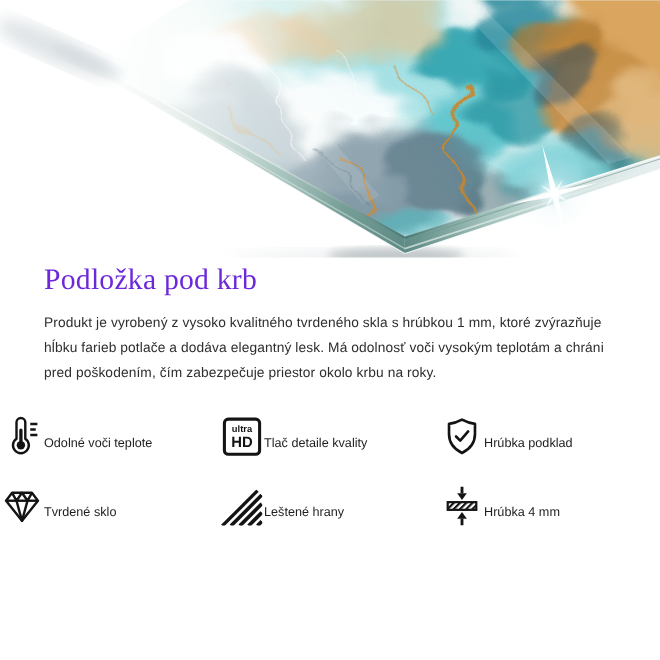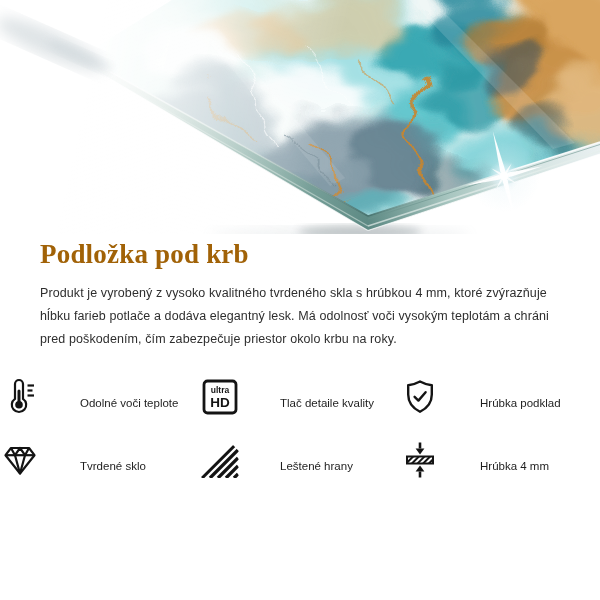--- a/index.html
+++ b/index.html
@@ -5,34 +5,34 @@
   html,body{margin:0;padding:0;}
   body{
     width:600px;height:600px;background:#ffffff;overflow:hidden;
     font-family:"Liberation Sans",sans-serif;color:#1f1f1f;
   }
   .hero{position:relative;width:600px;height:234px;background:#ffffff;}
   .hero svg{display:block;}
   .content{padding:0 40px;}
   h1{
     margin:0;padding-top:3px;
-    font-family:"Liberation Serif",serif;font-weight:700;
-    font-size:27px;line-height:35px;color:#a16207;letter-spacing:.2px;
+    font-family:"Liberation Serif",serif;font-weight:400;
+    font-size:27px;line-height:35px;color:#6d28d9;letter-spacing:.2px;
   }
   .desc{
     margin:10px 0 0;max-width:528px;
     font-size:12.5px;line-height:23px;color:#2e2e2e;letter-spacing:.1px;
   }
   .features{
     display:grid;grid-template-columns:repeat(3,1fr);
     row-gap:23px;margin:26px -40px 0;
   }
   .feature{display:flex;align-items:center;}
   .ficon{width:40px;height:40px;}
-  .flabel{margin-top:11px;font-size:11.5px;color:#1e1e1e;text-align:center;margin-left:40px;}
+  .flabel{margin-top:11px;font-size:11.5px;color:#1e1e1e;text-align:center;}
 </style>
 </head>
 <body>
 
 <div class="page">
 
   <div class="hero">
     <svg width="600" height="234" viewBox="0 0 600 234">
       <defs>
         <clipPath id="surf">
@@ -171,21 +171,21 @@
         <circle r="4.2" fill="#ffffff"></circle>
       </g>
     </svg>
   </div>
 
   <div class="content">
     <h1>
       <span>Podložka pod krb</span><br>
     </h1>
 
-    <p class="desc">Produkt je vyrobený z vysoko kvalitného tvrdeného skla s hrúbkou 4 mm, ktoré zvýrazňuje hĺbku farieb potlače a dodáva elegantný lesk. Má odolnosť voči vysokým teplotám a chráni pred poškodením, čím zabezpečuje priestor okolo krbu na roky.</p>
+    <p class="desc">Produkt je vyrobený z vysoko kvalitného tvrdeného skla s hrúbkou 1 mm, ktoré zvýrazňuje hĺbku farieb potlače a dodáva elegantný lesk. Má odolnosť voči vysokým teplotám a chráni pred poškodením, čím zabezpečuje priestor okolo krbu na roky.</p>
 
     <div class="features">
 
       <div class="feature">
         <svg class="ficon" viewBox="0 0 40 40">
           <path d="M15,7 a4,4 0 0 1 8,0 V21.8 a7.2,7.2 0 1 1 -8,0 Z" fill="none" stroke="#141414" stroke-width="2.2"></path>
           <line x1="19" y1="14" x2="19" y2="27" stroke="#141414" stroke-width="3" stroke-linecap="round"></line>
           <circle cx="19" cy="27.8" r="3.8" fill="#141414"></circle>
           <line x1="27.5" y1="8.5" x2="34" y2="8.5" stroke="#141414" stroke-width="2.2"></line>
           <line x1="27.5" y1="13.5" x2="32.5" y2="13.5" stroke="#141414" stroke-width="2.2"></line>

